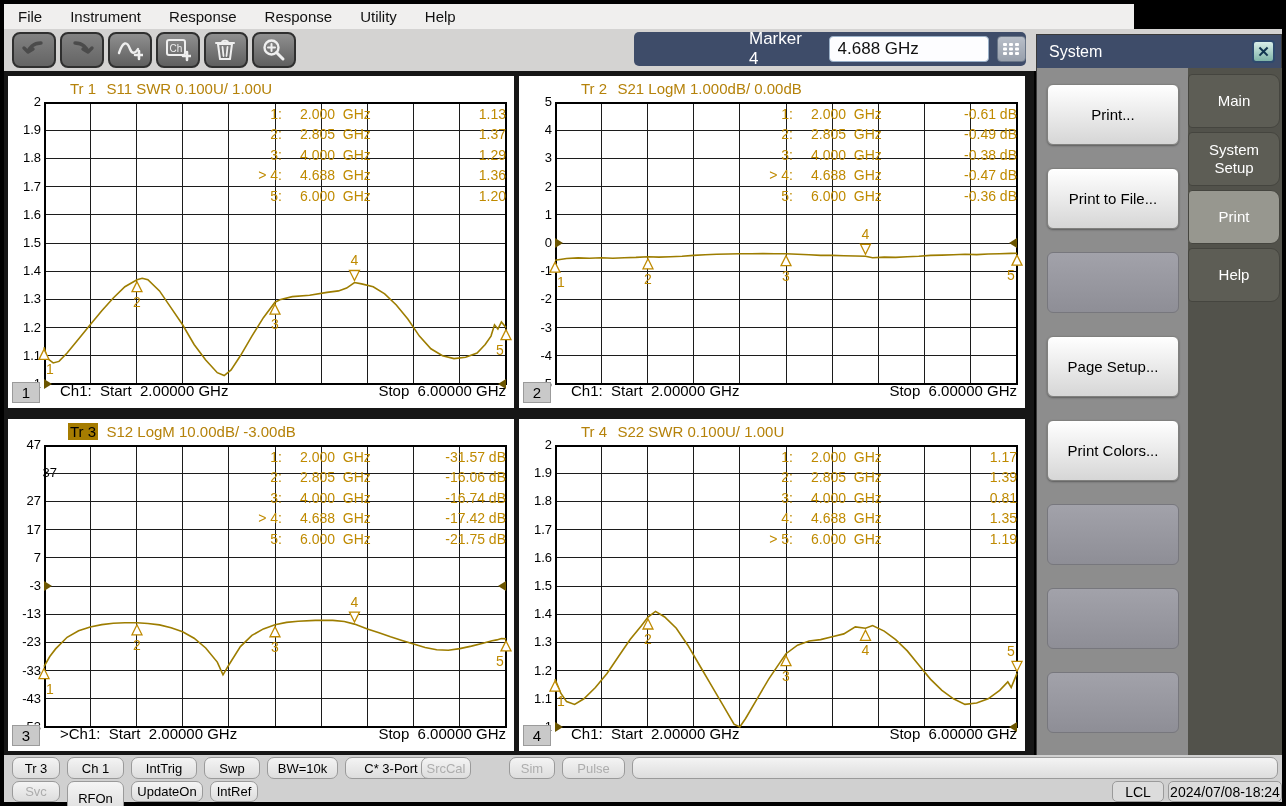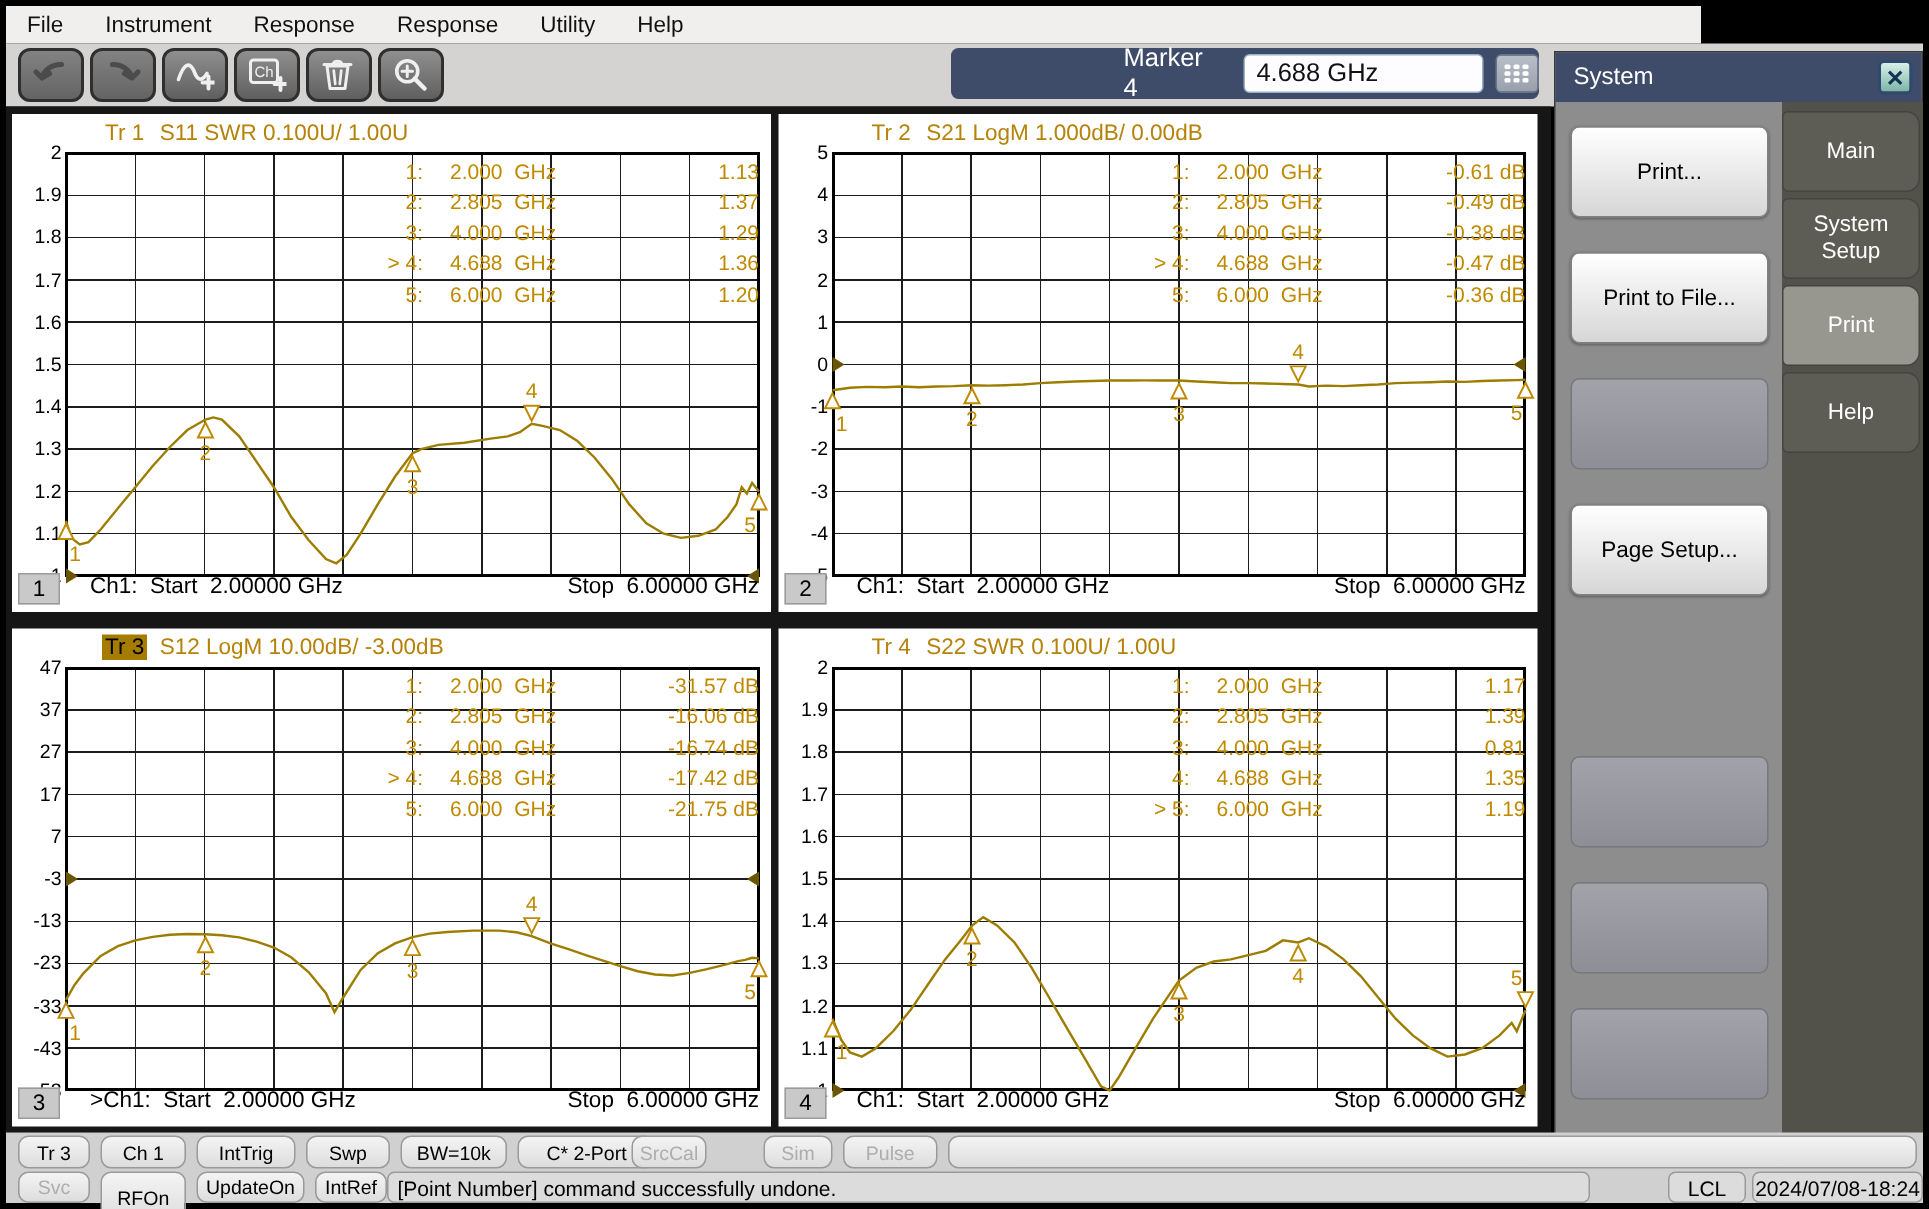--- a/index.html
+++ b/index.html
@@ -298,21 +298,21 @@
         <div class="mrow num" style="left: 238px; top: 109.6px;">5:</div>
         <div class="mrow" style="left: 292px; top: 109.6px;">6.000  GHz</div>
         <div class="mrow val" style="left: 378px; top: 109.6px;">-0.36 dB</div>
         <div class="ch-box">2</div>
         <div class="xstart">Ch1:  Start  2.00000 GHz</div>
         <div class="xstop">Stop  6.00000 GHz</div>
       </div>
       <div class="chart" style="left: 4px; top: 348px; padding-left: 27px;">
         <div class="chart-title"><span class="tr-chip hl">Tr 3</span><span>  S12 LogM 10.00dB/ -3.00dB</span></div>
         <div class="ylab" style="top: 19px;">47</div>
-        <div class="ylab" style="top: 47.2px;">37</div>
+        <div class="ylab" style="top: 47.2px; margin-left: 16px;">37</div>
         <div class="ylab" style="top: 75.4px;">27</div>
         <div class="ylab" style="top: 103.6px;">17</div>
         <div class="ylab" style="top: 131.8px;">7</div>
         <div class="ylab" style="top: 160px;">-3</div>
         <div class="ylab" style="top: 188.2px;">-13</div>
         <div class="ylab" style="top: 216.4px;">-23</div>
         <div class="ylab" style="top: 244.6px;">-33</div>
         <div class="ylab" style="top: 272.8px;">-43</div>
         <div class="ylab" style="top: 301px;">-53</div>
         <svg class="plot-svg" width="462" height="282">
@@ -476,35 +476,35 @@
         <div class="sys-tab" style="top: 180px;">Help</div>
       </div>
     <div id="syspanel-title">
       <span>System</span>
       <div id="sys-close">✕</div>
     </div>
   <div class="soft-btn" style="top: 49px;">Print...</div>
       <div class="soft-btn" style="top: 133px;">Print to File...</div>
       <div class="soft-btn blank" style="top: 217px;"></div>
       <div class="soft-btn" style="top: 301px;">Page Setup...</div>
+      <div class="soft-btn" style="top: 385px;">Print Colors...</div>
       <div class="soft-btn blank" style="top: 469px;"></div>
       <div class="soft-btn blank" style="top: 553px;"></div>
       <div class="soft-btn blank" style="top: 637px;"></div>
     </div>
 
   <div id="statusbar">
-    <div class="st-field" id="st-message" style="left:254px; top:26px; width:802px;">[Point Number] command successfully undone.</div>
     <div class="st-field center" style="left:1108px; top:26px; width:52px;">LCL</div>
     <div class="st-field center" style="left:1164px; top:26px; width:114px;">2024/07/08-18:24</div>
   <div class="st-btn" style="left: 8px; top: 2px; width: 48px;">Tr 3</div>
       <div class="st-btn" style="left: 63px; top: 2px; width: 57px;">Ch 1</div>
       <div class="st-btn" style="left: 127px; top: 2px; width: 66px;">IntTrig</div>
       <div class="st-btn" style="left: 200px; top: 2px; width: 56px;">Swp</div>
       <div class="st-btn" style="left: 263px; top: 2px; width: 71px;">BW=10k</div>
-      <div class="st-btn" style="left: 341px; top: 2px; width: 92px;">C* 2-Port</div>
+      <div class="st-btn" style="left: 341px; top: 2px; width: 92px;">C* 3-Port</div>
       <div class="st-btn dim" style="left: 417px; top: 2px; width: 50px;">SrcCal</div>
       <div class="st-btn dim" style="left: 505px; top: 2px; width: 46px;">Sim</div>
       <div class="st-btn dim" style="left: 558px; top: 2px; width: 63px;">Pulse</div>
       <div class="st-btn" style="left: 628px; top: 2px; width: 646px;"></div>
       <div class="st-btn dim" style="left: 8px; top: 26px; width: 48px; height: 21px;">Svc</div>
       <div class="st-btn" style="left: 63px; top: 26px; width: 57px; height: 34px;">RFOn</div>
       <div class="st-btn" style="left: 127px; top: 26px; width: 72px; height: 21px;">UpdateOn</div>
       <div class="st-btn" style="left: 206px; top: 26px; width: 48px; height: 21px;">IntRef</div>
     </div>
 </div>

